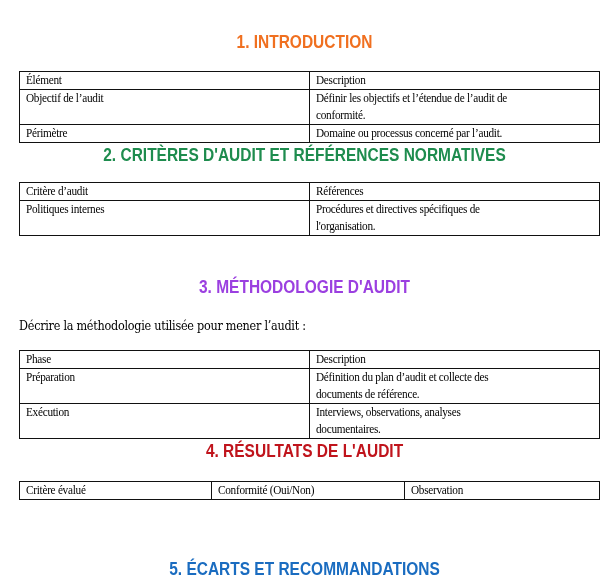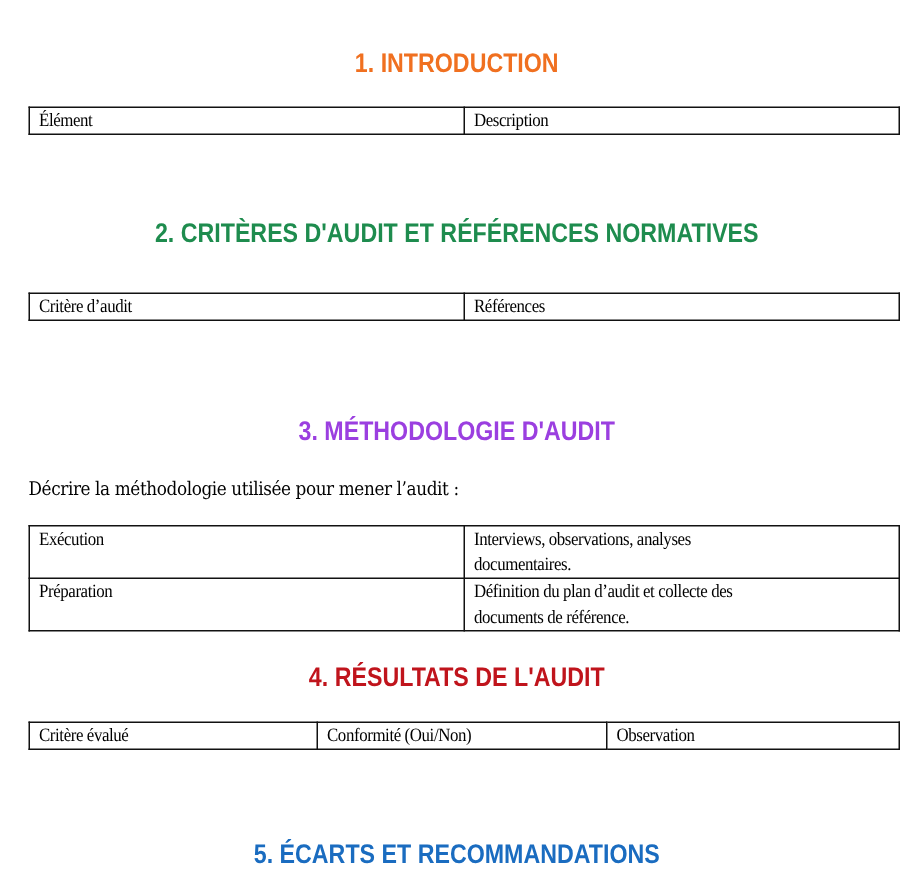--- a/index.html
+++ b/index.html
@@ -31,21 +31,21 @@
       padding: 0 6px;
       vertical-align: top;
       font-family: Liberation Serif, serif;
       letter-spacing: -0.3px;
       white-space: normal;
       overflow: hidden;
       margin-top: 25px;
     }
     .cell-text { display: block; transform: scaleX(0.9); transform-origin: left; white-space: nowrap; }
     .t1 { top: 71px; }
-    .t2 { top: 195px; }
+    .t2 { top: 182px; }
     .t3 { top: 350px; }
     .t4 { top: 481px; }
     .row-1 td { height: 17px; }
     .row-2 td { height: 34px; }
     .t4 td { height: 17.4px; }
 
     .para {
       position: absolute; left: 19px; top: 317px;
       font-size: 12.5px; line-height: 17px;
       letter-spacing: -0.3px;
@@ -65,68 +65,102 @@
     </colgroup>
   <tbody>
       <tr class="row-1">
     <td>
           <span class="cell-text">Élément</span>
         </td>
     <td>
           <span class="cell-text">Description</span>
         </td>
   </tr>
+  <tr class="row-2">
+    <td>
+          <span class="cell-text">Objectif de l’audit</span>
+        </td>
+    <td>
+      <span class="cell-text">Définir les objectifs et l’étendue de l’audit de</span>
+      <span class="cell-text">conformité.</span>
+    </td>
+  </tr>
+  <tr class="row-1">
+    <td>
+          <span class="cell-text">Périmètre</span>
+        </td>
+    <td>
+          <span class="cell-text">Domaine ou processus concerné par l’audit.</span>
+        </td>
+  </tr>
 </tbody>
   </table>
 
 <h2 class="heading h2">2. CRITÈRES D'AUDIT ET RÉFÉRENCES NORMATIVES</h2>
 
 <table class="doc t2">
   <colgroup>
       <col style="width:290px">
       <col style="width:290px">
     </colgroup>
   <tbody>
       <tr class="row-1">
     <td>
           <span class="cell-text">Critère d’audit</span>
         </td>
     <td>
           <span class="cell-text">Références</span>
         </td>
   </tr>
+  <tr class="row-2">
+    <td>
+          <span class="cell-text">Politiques internes</span>
+        </td>
+    <td>
+      <span class="cell-text">Procédures et directives spécifiques de</span>
+      <span class="cell-text">l'organisation.</span>
+    </td>
+  </tr>
 </tbody>
   </table>
 
 <h2 class="heading h3">3. MÉTHODOLOGIE D'AUDIT</h2>
 
 <p class="para">Décrire la méthodologie utilisée pour mener l’audit :</p>
 
 <table class="doc t3">
   <colgroup>
       <col style="width:290px">
       <col style="width:290px">
     </colgroup>
   <tbody>
-  <tr class="row-2">
+      <tr class="row-1">
     <td>
-          <span class="cell-text">Exécution</span>
+          <span class="cell-text">Phase</span>
         </td>
     <td>
-      <span class="cell-text">Interviews, observations, analyses</span>
-      <span class="cell-text">documentaires.</span>
-    </td>
+          <span class="cell-text">Description</span>
+        </td>
   </tr>
   <tr class="row-2">
     <td>
           <span class="cell-text">Préparation</span>
         </td>
     <td>
       <span class="cell-text">Définition du plan d’audit et collecte des</span>
       <span class="cell-text">documents de référence.</span>
+    </td>
+  </tr>
+  <tr class="row-2">
+    <td>
+          <span class="cell-text">Exécution</span>
+        </td>
+    <td>
+      <span class="cell-text">Interviews, observations, analyses</span>
+      <span class="cell-text">documentaires.</span>
     </td>
   </tr>
 </tbody>
   </table>
 
 <h2 class="heading h4">4. RÉSULTATS DE L'AUDIT</h2>
 
 <table class="doc t4">
   <colgroup>
       <col style="width:192px">

